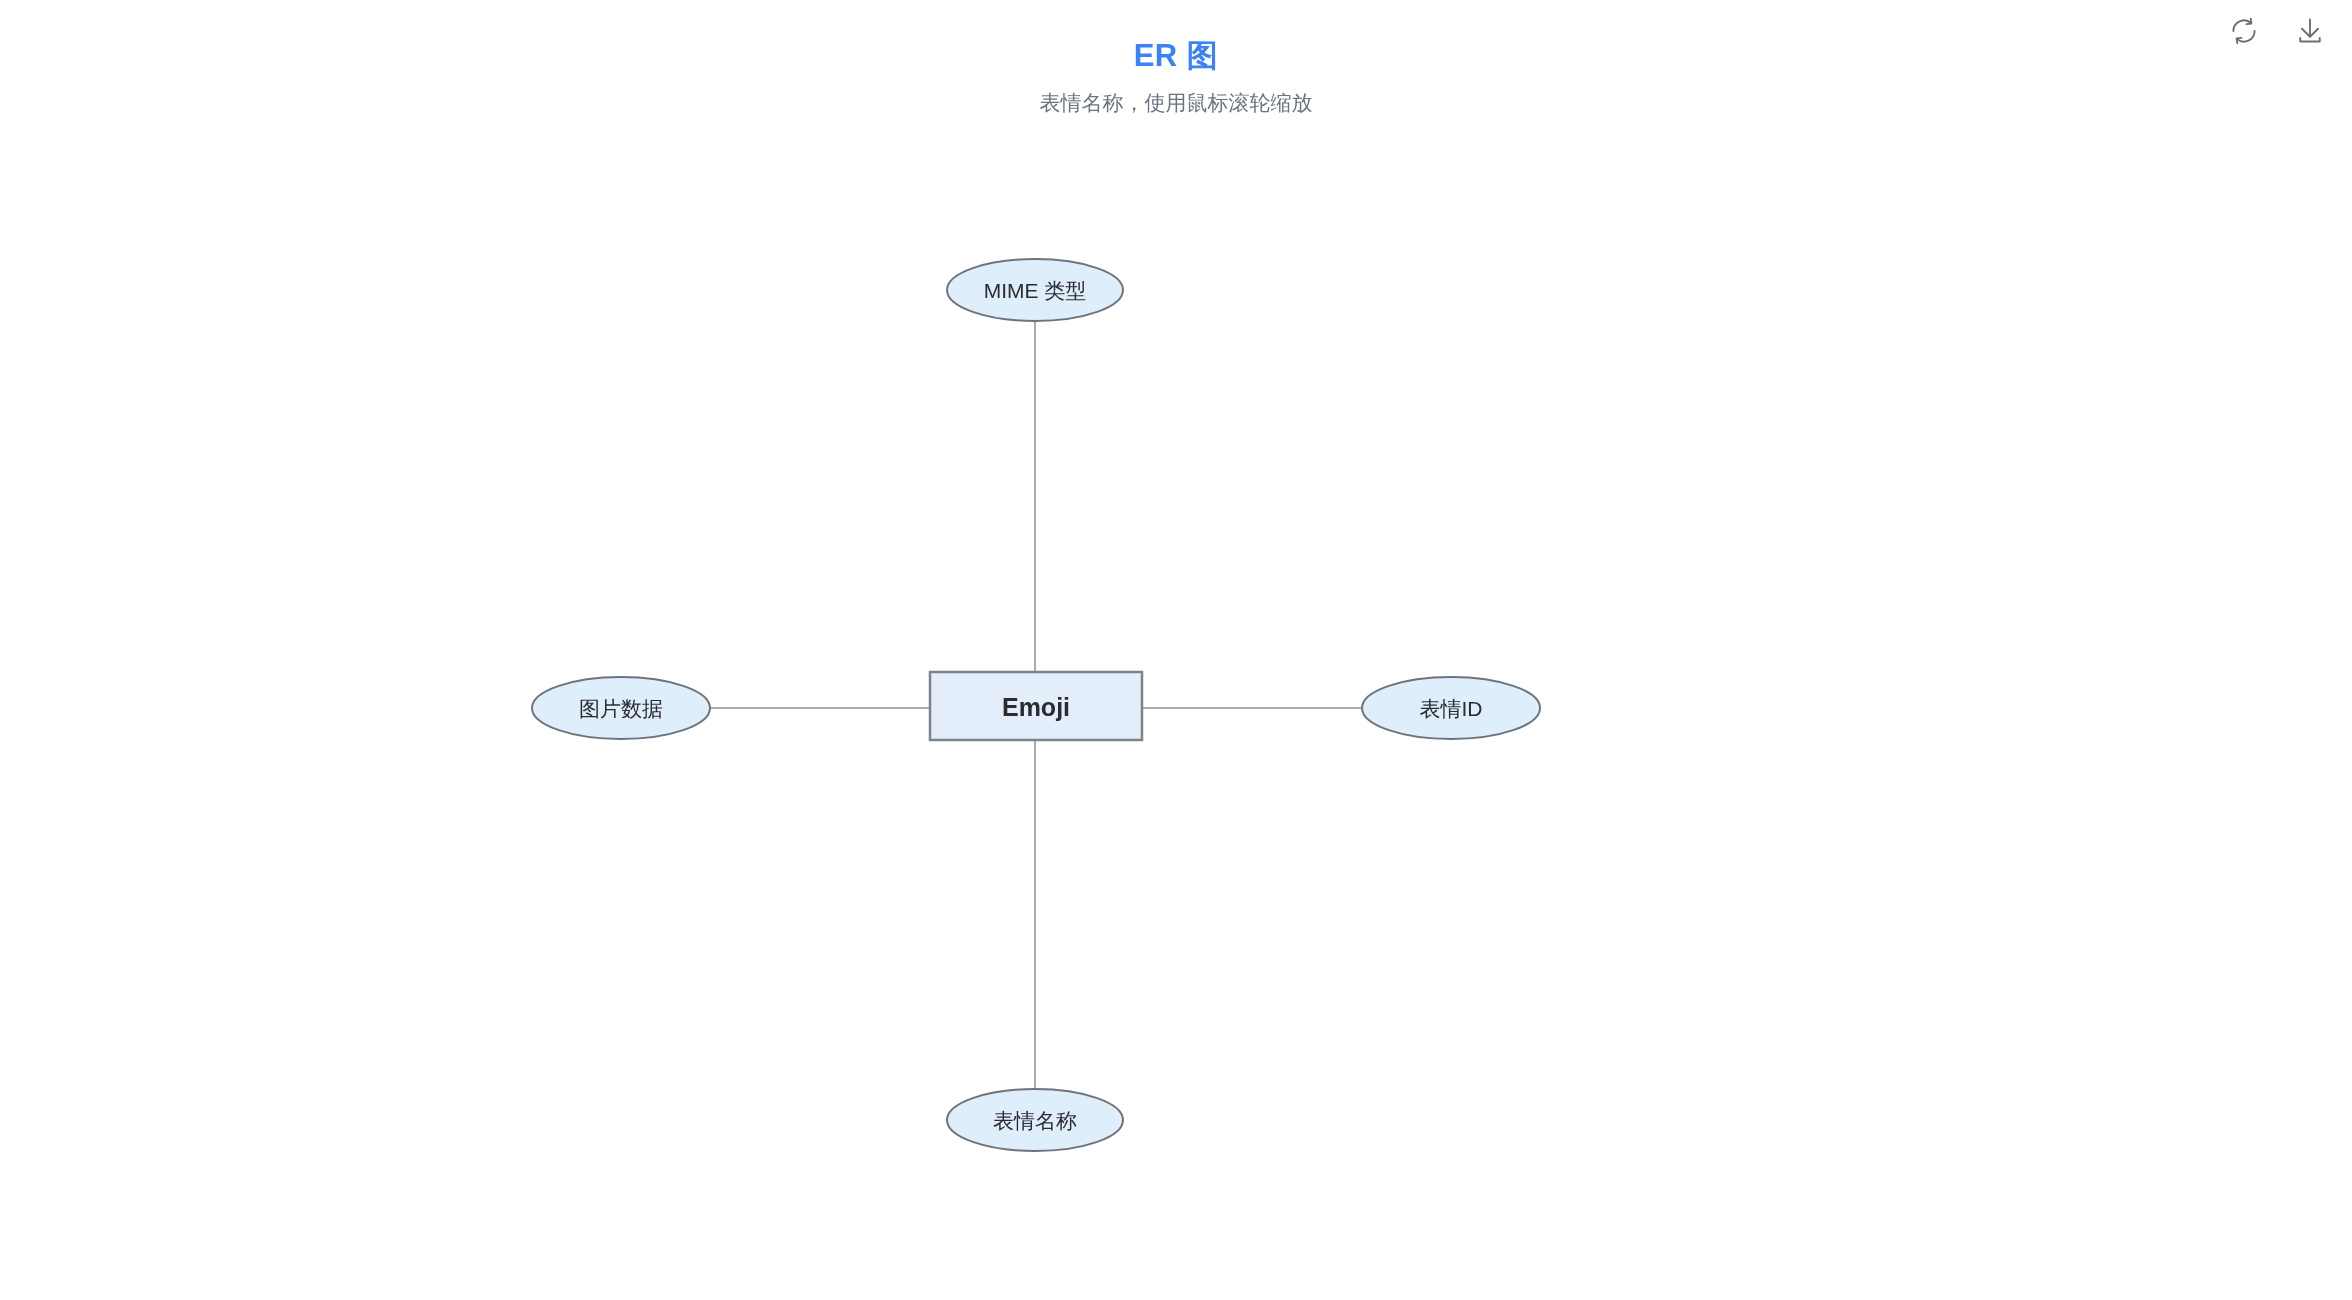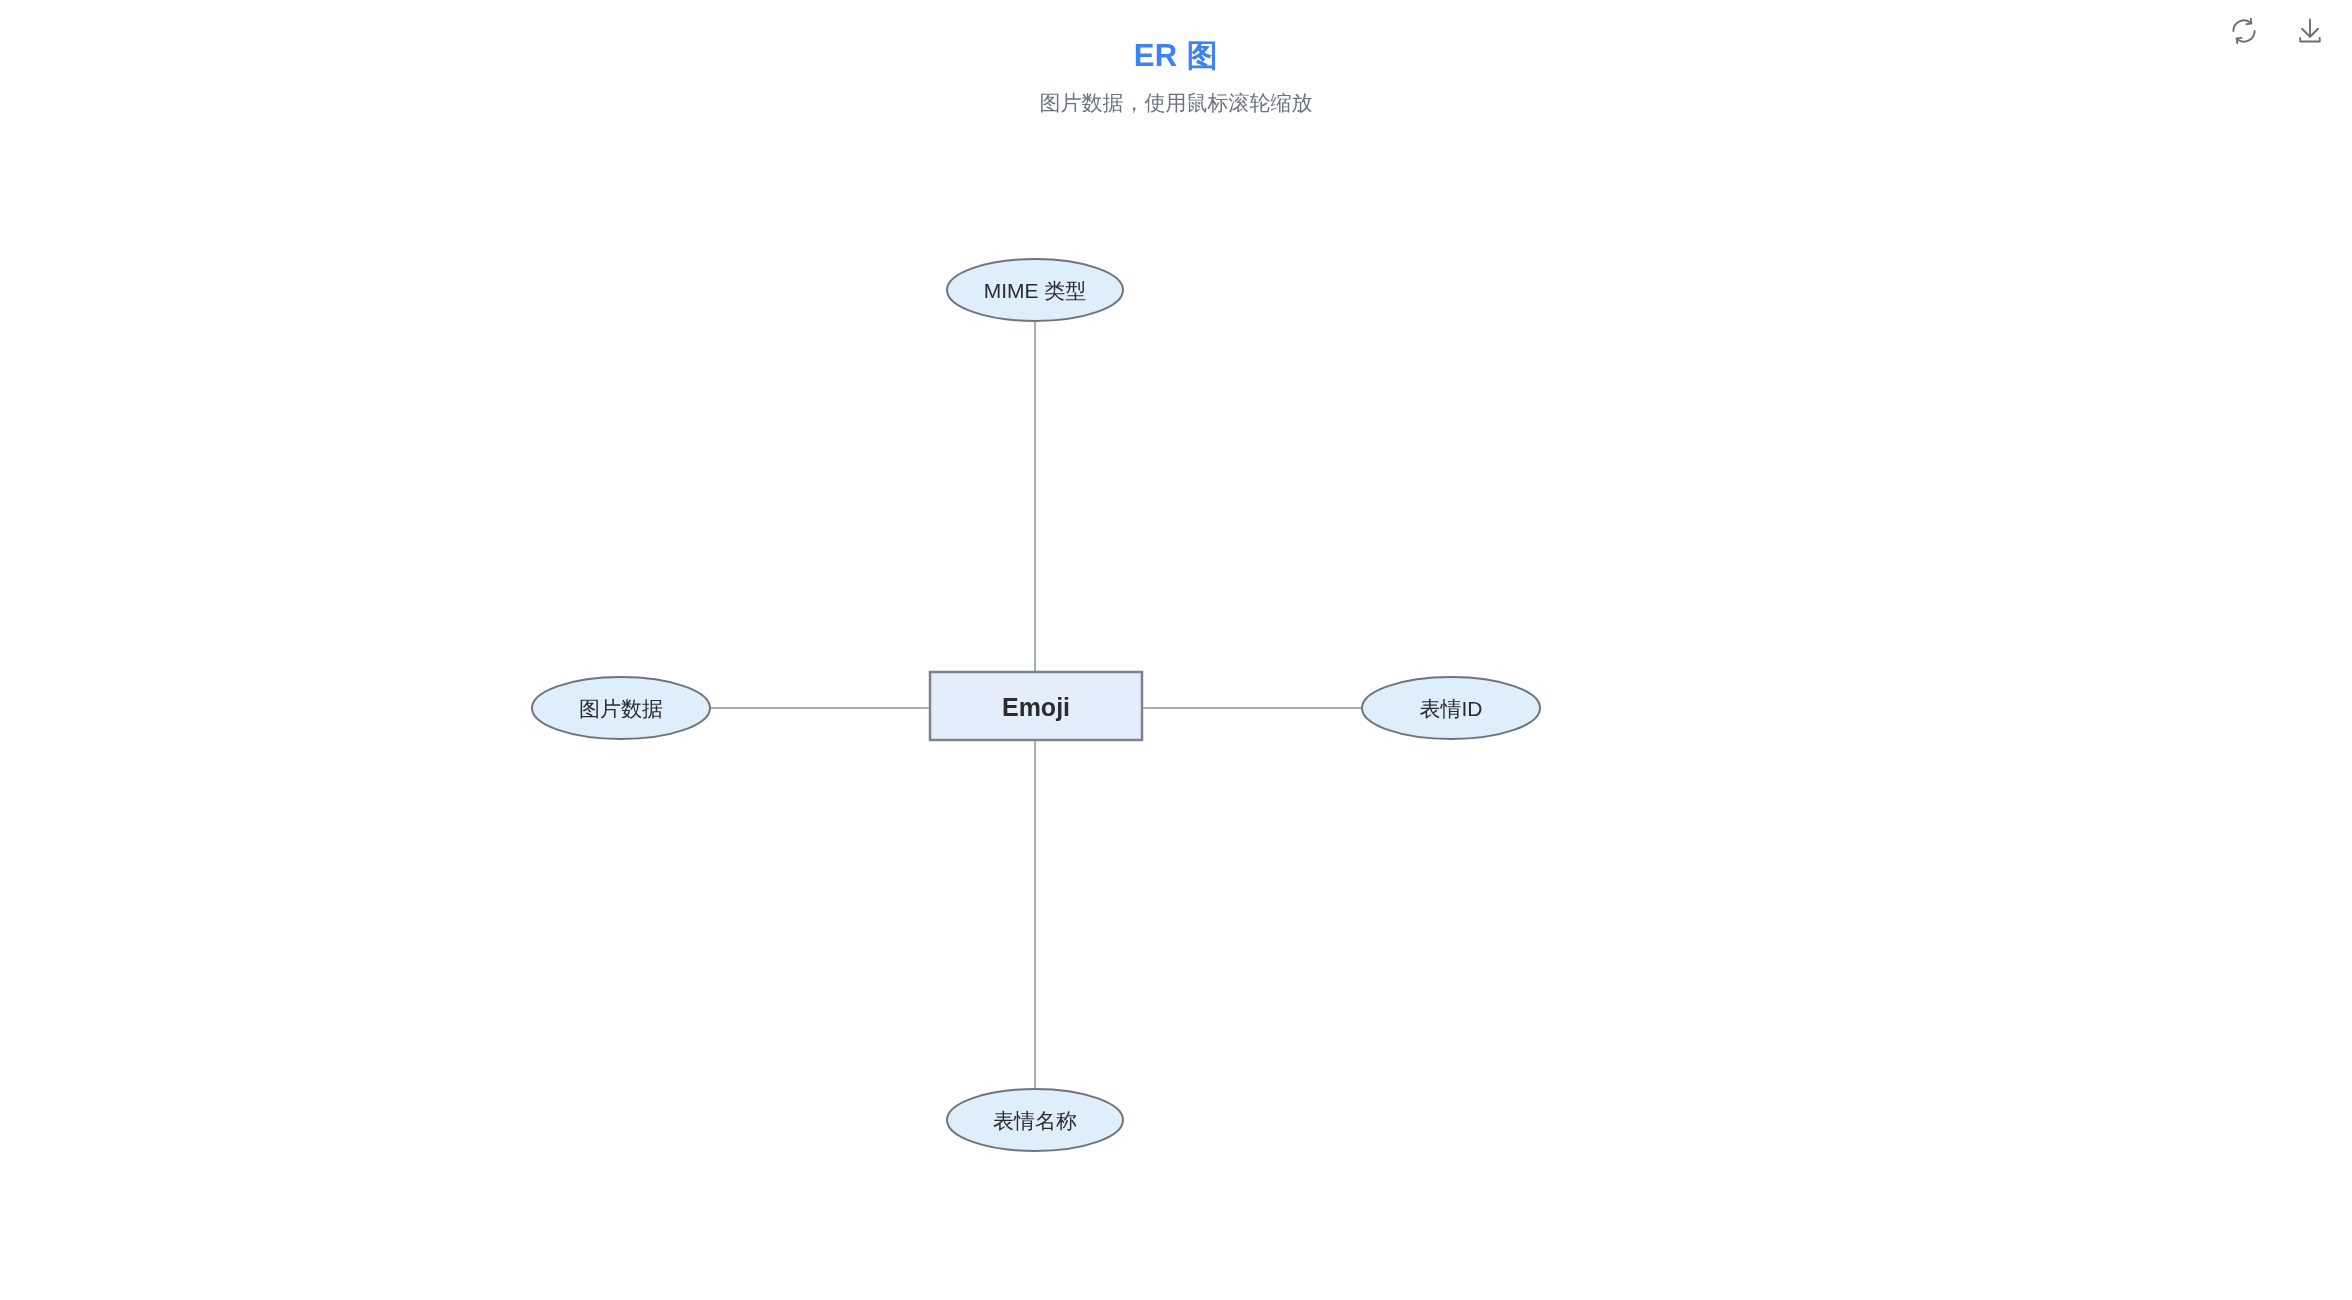--- a/index.html
+++ b/index.html
@@ -133,21 +133,21 @@
         <line x1="12" y1="2.8" x2="12" y2="16.2"></line>
         <polyline points="5.6,10.2 12,16.6 18.4,10.2"></polyline>
         <polyline points="4.2,17.6 4.2,20.4 19.8,20.4 19.8,17.6"></polyline>
       </svg>
     </span>
   </button>
 </div>
 
 <div id="header">
   <h1 id="page-title">ER 图</h1>
-  <p id="page-subtitle">图片数据，使用鼠标滚轮缩放</p>
+  <p id="page-subtitle">表情名称，使用鼠标滚轮缩放</p>
 </div>
 
 <div id="diagram-canvas">
   <svg id="diagram-svg" width="2352" height="1300">
 
     <g>
       <line class="edge-line" x1="1035" y1="672" x2="1035" y2="321"></line>
       <line class="edge-line" x1="930" y1="708" x2="710" y2="708"></line>
       <line class="edge-line" x1="1142" y1="708" x2="1362" y2="708"></line>
       <line class="edge-line" x1="1035" y1="740" x2="1035" y2="1089"></line>

